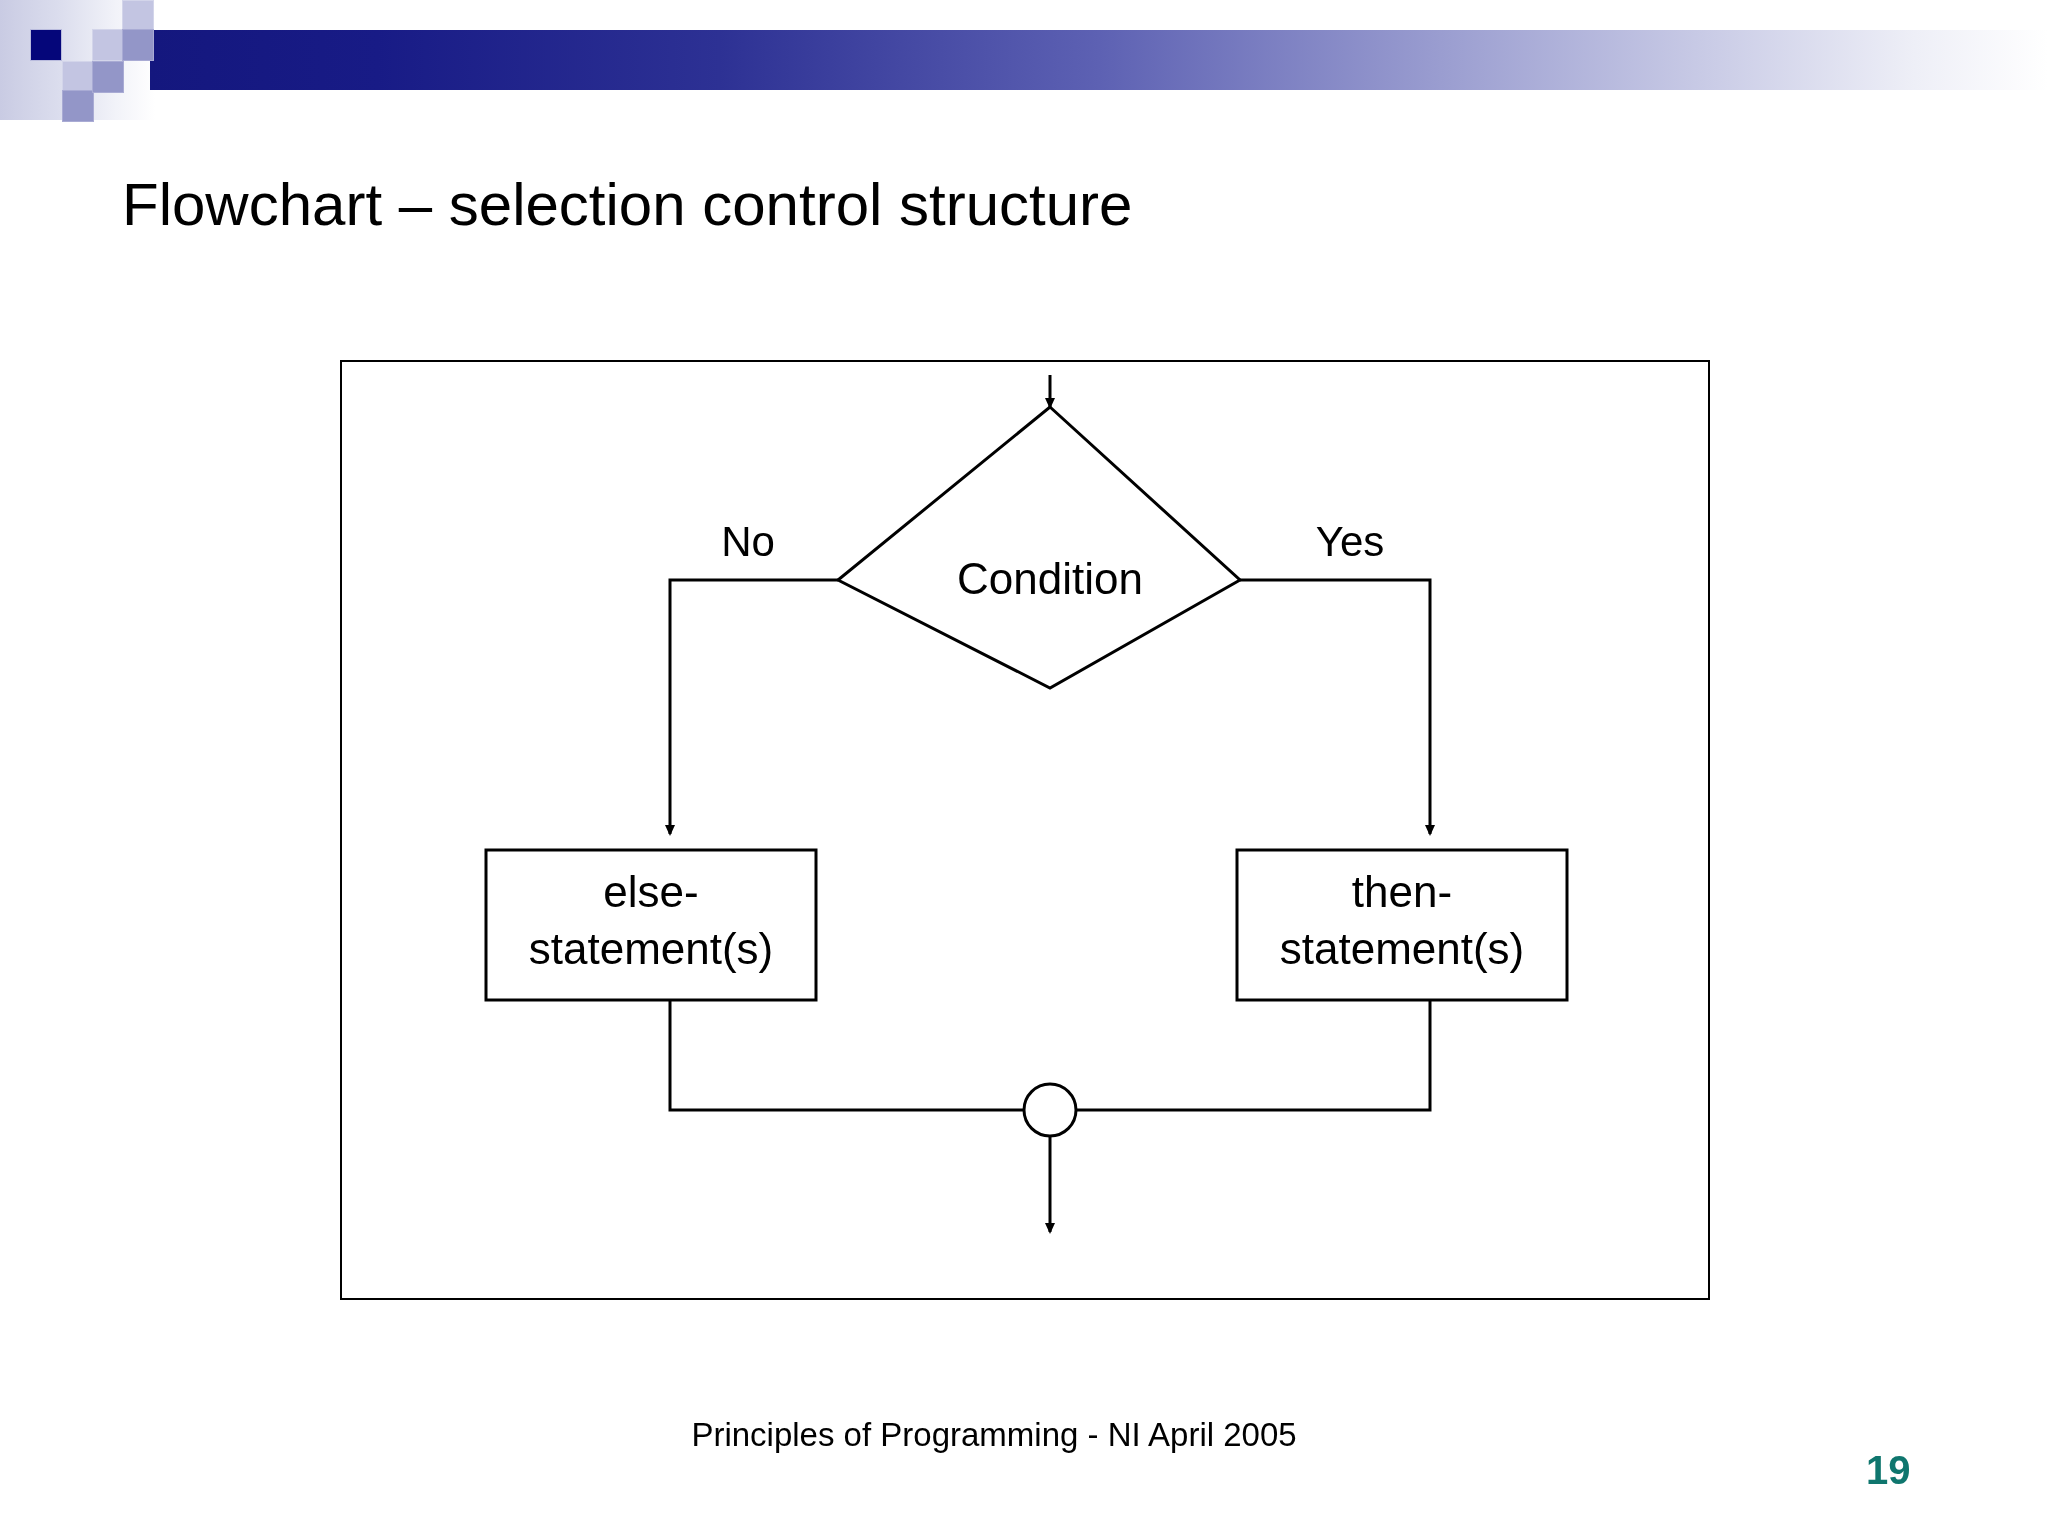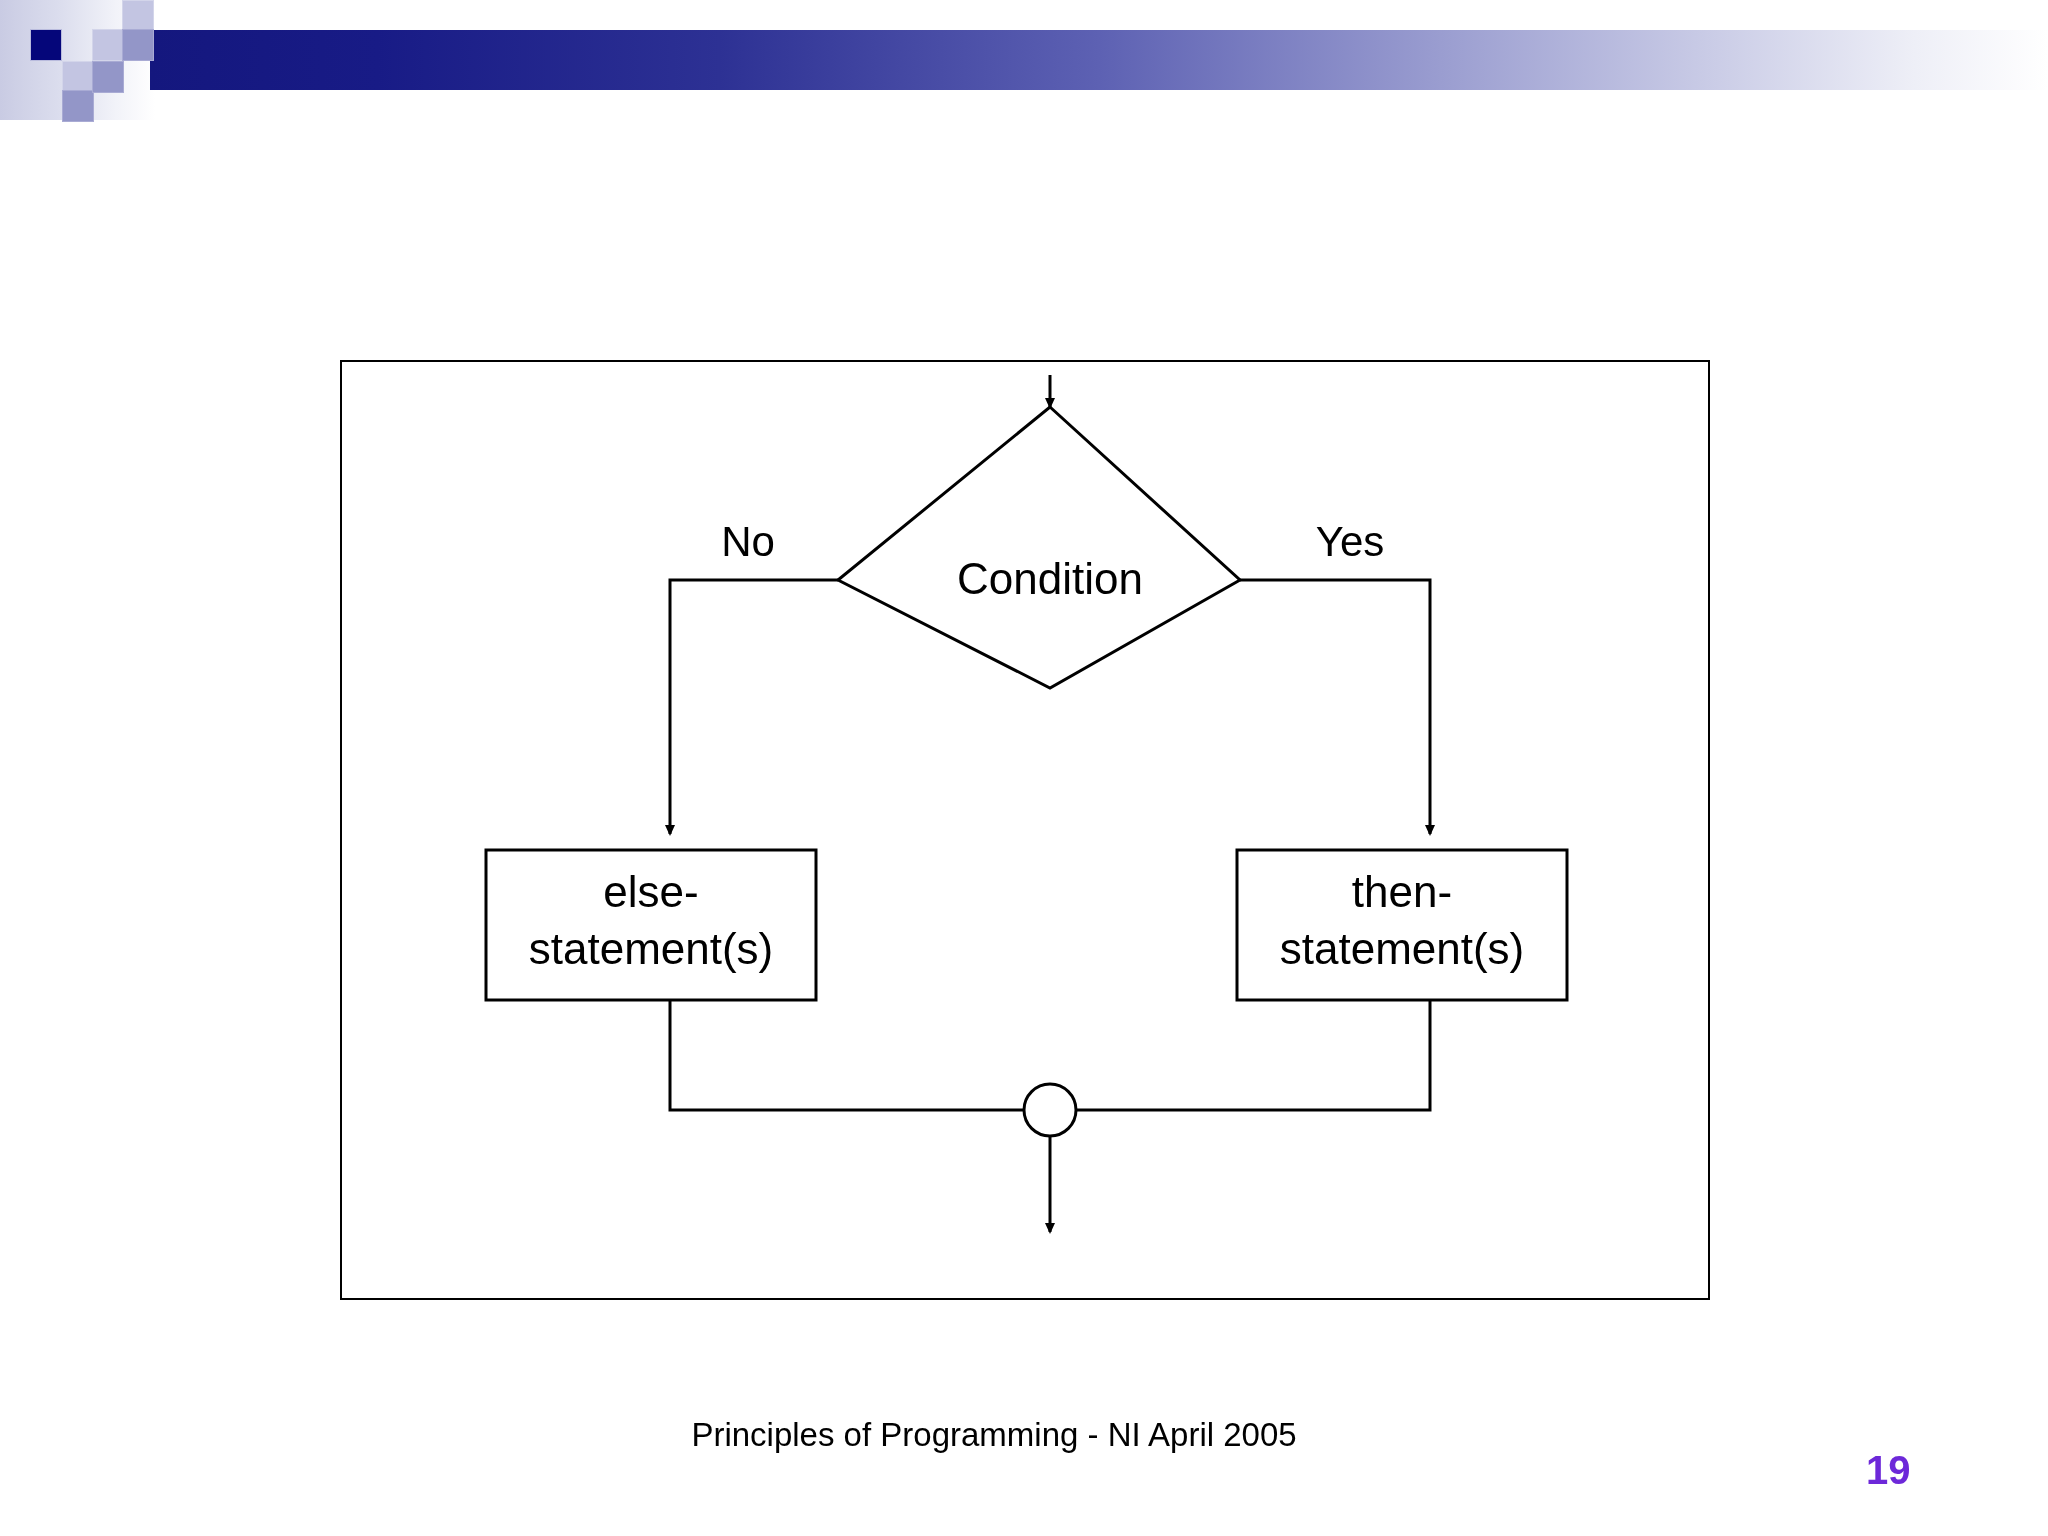--- a/index.html
+++ b/index.html
@@ -137,40 +137,41 @@
     font-size: 33px;
     line-height: 1.28;
     color: #000000;
   }
   #page-number {
     position: absolute;
     left: 1866px;
     top: 1448px;
     font-size: 40px;
     font-weight: bold;
-    color: #6d28d9;
+    color: #0f766e;
   }
 </style>
 </head>
 <body>
 
 <div id="slide">
 
   <div id="header-band">
     <div class="band-fade-left"></div>
     <div class="band-bar"></div>
     <div class="sq sq-dark" style="left:30px;  top:29px; width:32px; height:32px;"></div>
     <div class="sq sq-light" style="left:62px;  top:61px; width:32px; height:32px;"></div>
     <div class="sq sq-mid" style="left:62px;  top:90px; width:32px; height:32px;"></div>
     <div class="sq sq-light" style="left:92px;  top:29px; width:32px; height:32px;"></div>
     <div class="sq sq-mid" style="left:92px;  top:61px; width:32px; height:32px;"></div>
     <div class="sq sq-light" style="left:122px; top:0px;  width:32px; height:30px;"></div>
     <div class="sq sq-mid" style="left:122px; top:29px; width:32px; height:32px;"></div>
   </div>
 
+  <div id="slide-title">Flowchart – selection control structure</div>
 
   <div id="diagram-frame"></div>
 
   <svg id="flow-svg" viewBox="0 0 1370 940">
     <defs>
       <marker id="arrowhead" markerWidth="12" markerHeight="12" refX="9" refY="5" orient="auto" markerUnits="userSpaceOnUse">
         <path d="M0,0 L11,5 L0,10 z" fill="#000000"></path>
       </marker>
     </defs>
 

